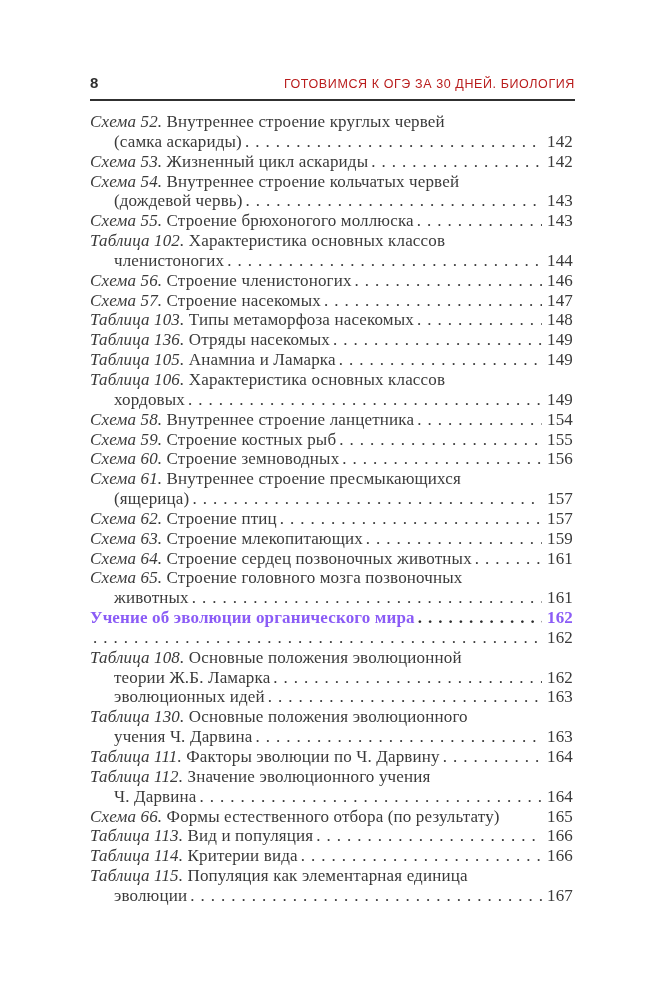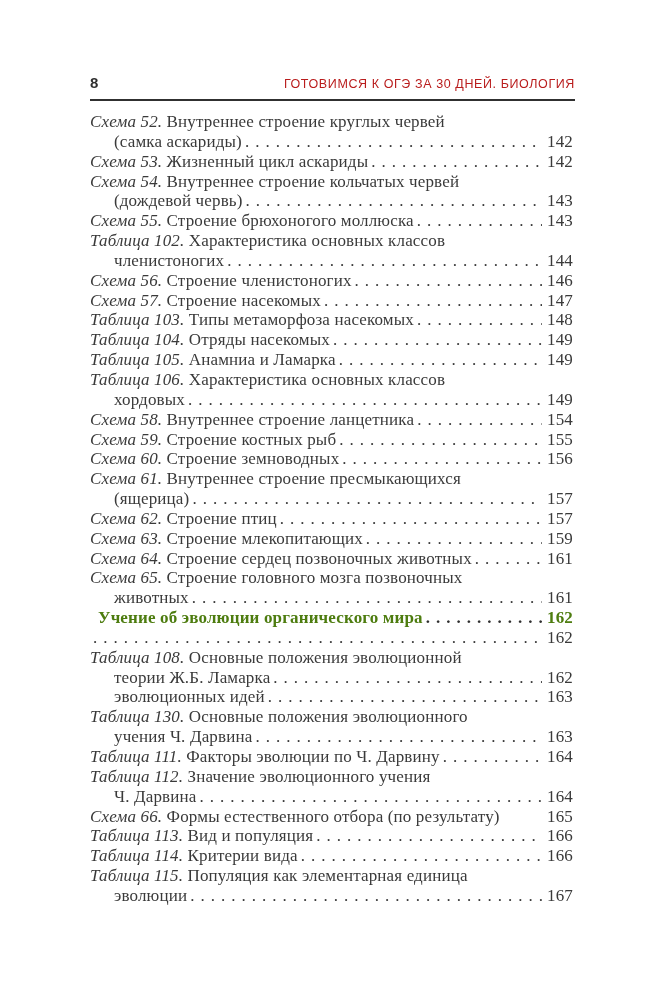--- a/index.html
+++ b/index.html
@@ -43,21 +43,21 @@
     letter-spacing: 0.15px;
   }
   .row {
     display: flex;
     align-items: baseline;
     line-height: 19.85px;
     height: 19.85px;
     white-space: nowrap;
   }
   .row.indent { padding-left: 24px; font-family: Liberation Serif, serif; }
-  .row.bold { font-weight: bold; color: #4d7c0f; margin-left: 8px; }
+  .row.bold { font-weight: bold; color: #8b5cf6; }
   .row .txt { flex: 0 0 auto; }
   .row .label { font-style: italic; }
   .dots {
     flex: 1 1 auto;
     min-width: 0;
     overflow: hidden;
     white-space: nowrap;
     letter-spacing: 6px;
     padding-left: 3px;
     color: #3a3a3a;
@@ -126,21 +126,21 @@
         <span class="txt"><span class="label">Схема 57. </span><span>Строение насекомых</span></span>
         <span class="dots"></span>
         <span class="pg">147</span>
       </div>
       <div class="row">
         <span class="txt"><span class="label">Таблица 103. </span><span>Типы метаморфоза насекомых</span></span>
         <span class="dots"></span>
         <span class="pg">148</span>
       </div>
       <div class="row">
-        <span class="txt"><span class="label">Таблица 104. </span><span>Отряды насекомых</span></span>
+        <span class="txt"><span class="label">Таблица 136. </span><span>Отряды насекомых</span></span>
         <span class="dots"></span>
         <span class="pg">149</span>
       </div>
       <div class="row">
         <span class="txt"><span class="label">Таблица 105. </span><span>Анамниа и Ламарка</span></span>
         <span class="dots"></span>
         <span class="pg">149</span>
       </div>
       <div class="row">
         <span class="txt"><span class="label">Таблица 106. </span><span>Характеристика основных классов</span></span>

